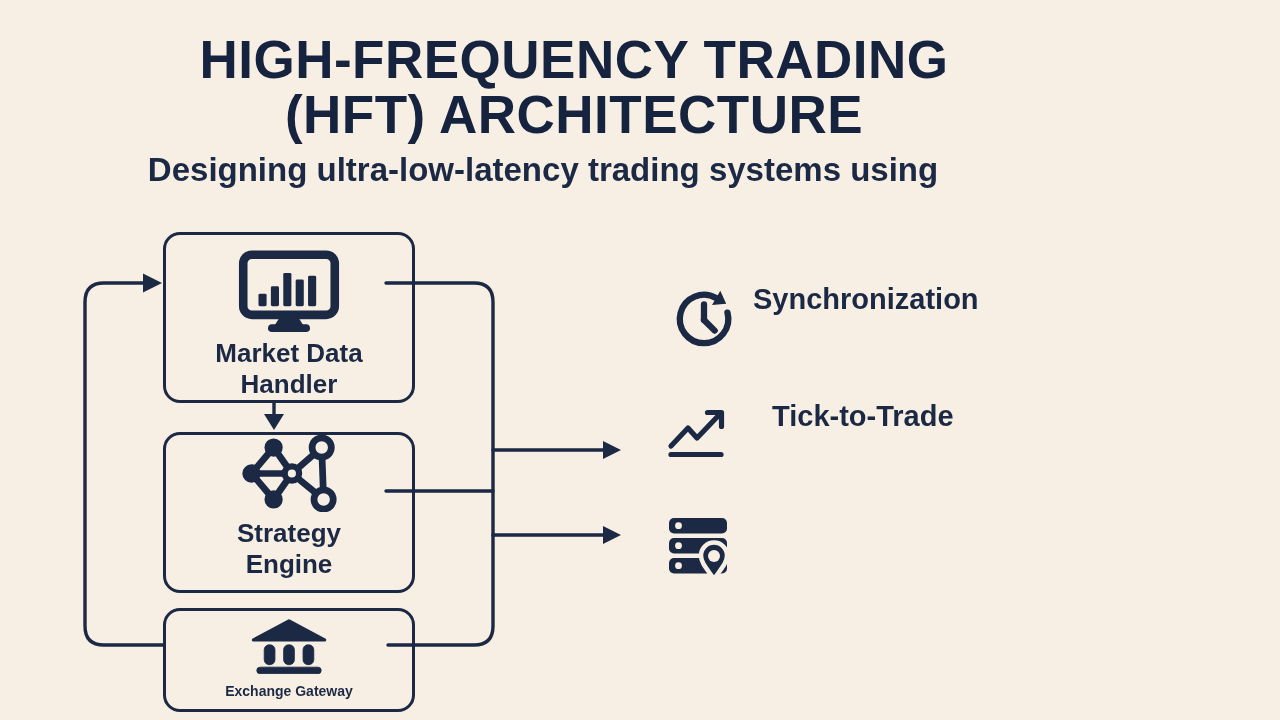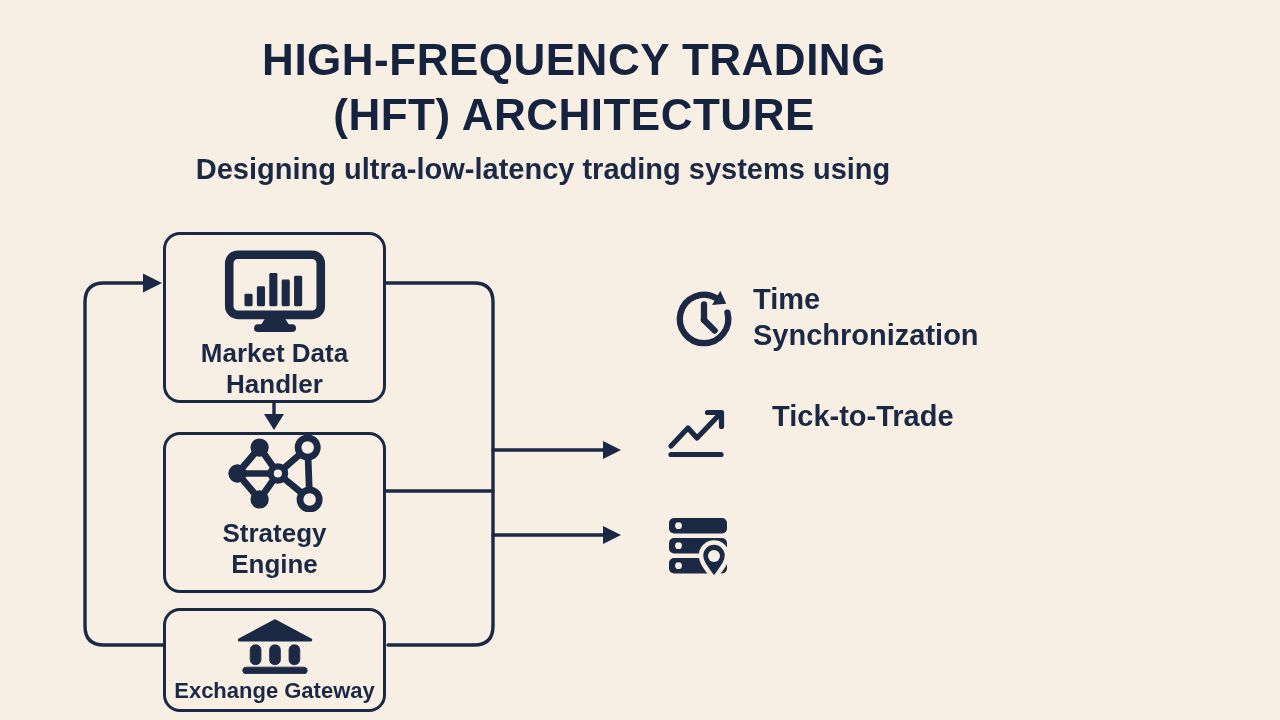--- a/index.html
+++ b/index.html
@@ -8,46 +8,46 @@
     background:#f8efe4;
     font-family:"Liberation Sans", sans-serif;
     color:#1b2944;
   }
   .stage { position:relative; width:1280px; height:720px; background:#f8efe4; }
 
   .connectors { position:absolute; left:0; top:0; width:1280px; height:720px; pointer-events:none; }
 
   .title {
     position:absolute; top:32px; left:0; width:1148px;
-    text-align:center; font-weight:800; font-size:44px; line-height:55px;
+    text-align:center; font-weight:800; font-size:53px; line-height:55px;
     letter-spacing:0.5px; color:#16233f;
   }
   .title span { display:block; }
 
   .subtitle {
     position:absolute; top:151px; left:0; width:1086px;
-    text-align:center; font-weight:600; font-size:29px; line-height:37px;
+    text-align:center; font-weight:600; font-size:33px; line-height:37px;
     color:#1b2944;
   }
   .subtitle span { display:block; }
 
   .node {
-    position:absolute; left:163px; width:223px;
+    position:absolute; left:163px; width:252px;
     border:3.5px solid #1b2944; border-radius:17px;
     display:flex; flex-direction:column; align-items:center;
     background:transparent;
   }
   .node-1 { top:232px; height:171px; padding-top:15px; }
   .node-2 { top:432px; height:161px; }
   .node-3 { top:608px; height:104px; padding-top:8px; }
   .node-label {
     text-align:center; font-weight:600; font-size:26px; line-height:31px;
     margin-top:6px;
   }
-  .node-3 .node-label { font-size:22px; line-height:24px; margin-top:5px; }
+  .node-3 .node-label { font-size:14px; line-height:24px; margin-top:5px; }
   .node-label span { display:block; }
 
   .kp-icon { position:absolute; }
   .kp-label {
     position:absolute; font-weight:600; font-size:29px; line-height:36px;
     color:#1b2944; white-space:nowrap;
   }
   .kp-label span { display:block; }
 </style>
 </head>
@@ -143,21 +143,20 @@
 
   <svg class="kp-icon" style="left:672px; top:286px;" width="64" height="64" viewBox="0 0 66 66">
     <path d="M45.5 12.3 A25 25 0 1 0 57.2 27.5" fill="none" stroke="#1b2944" stroke-width="6.5" stroke-linecap="round"></path>
     <polygon points="55.9,18.3 49.8,4.9 41.3,19.7" fill="#1b2944"></polygon>
     <g stroke="#1b2944" stroke-width="6.5" stroke-linecap="round">
       <line x1="33" y1="35" x2="33" y2="19"></line>
       <line x1="33" y1="35" x2="44" y2="46"></line>
     </g>
   </svg>
   <div class="kp-label" style="left:753px; top:281px;">
-    <span>Time</span>
     <span>Synchronization</span>
   </div>
 
   <svg class="kp-icon" style="left:667px; top:406px;" width="66" height="52" viewBox="0 0 66 52">
     <g fill="none" stroke="#1b2944" stroke-width="5.2" stroke-linecap="round" stroke-linejoin="round">
       <polyline points="4,40 21,22 30,32 52,9"></polyline>
       <polyline points="40.5,6.5 54.5,6.5 54.5,20.5"></polyline>
       <line x1="4" y1="48.5" x2="54" y2="48.5"></line>
     </g>
   </svg>

